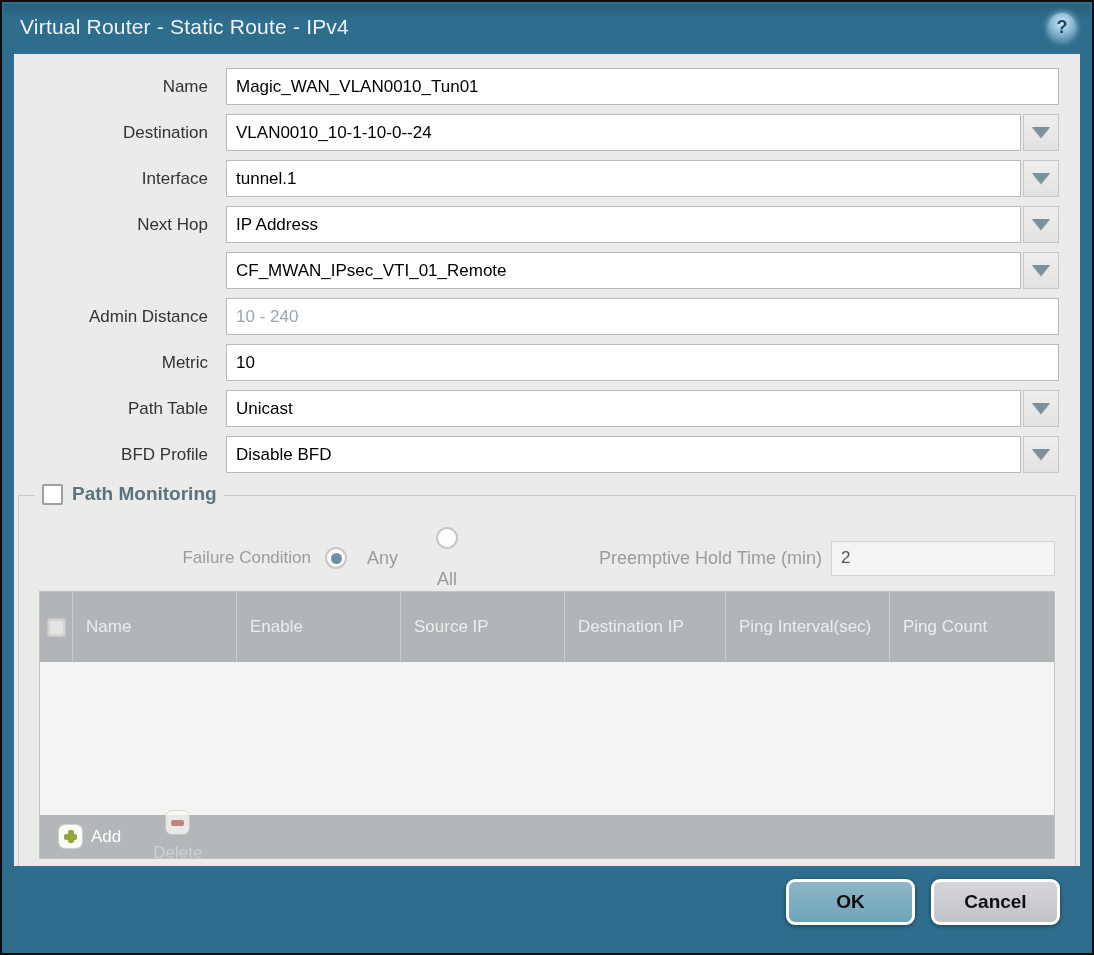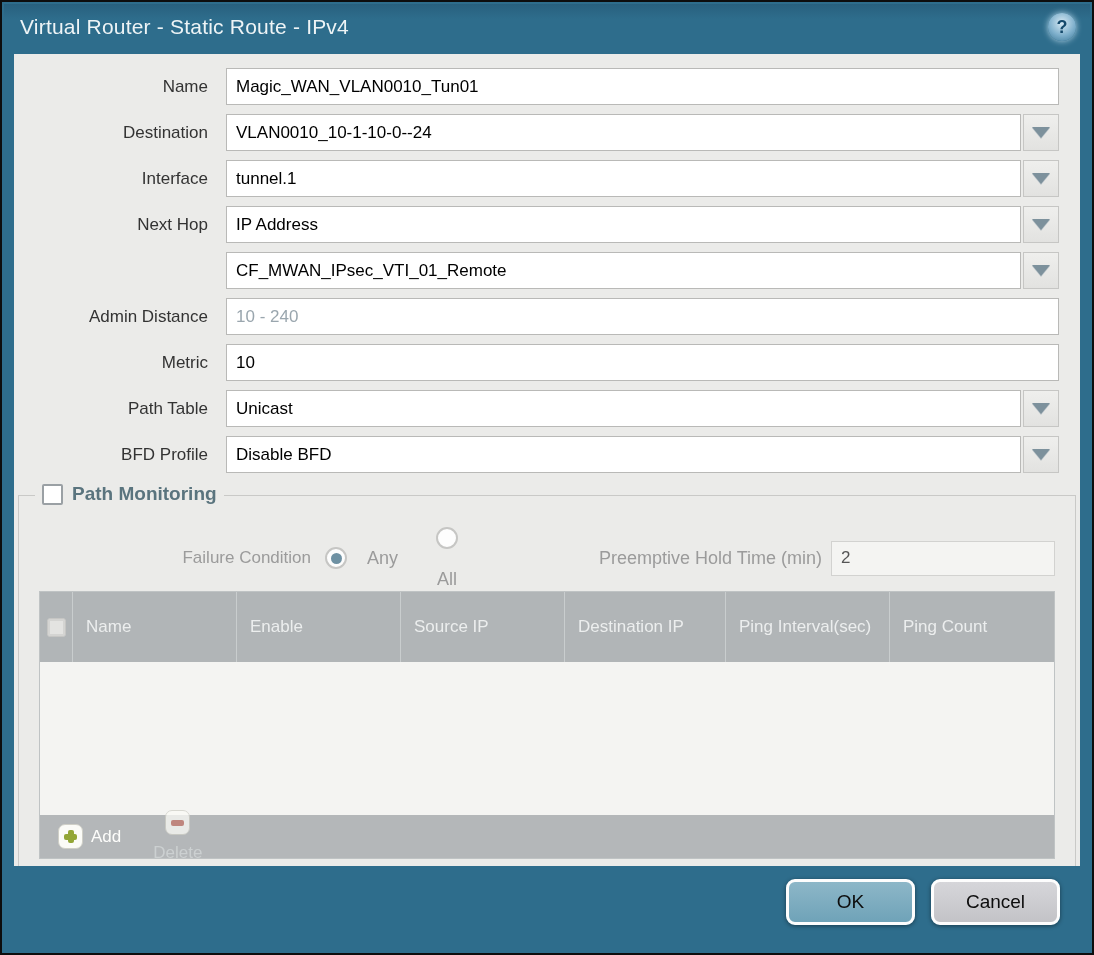--- a/index.html
+++ b/index.html
@@ -160,20 +160,21 @@
     display: flex; align-items: flex-start; justify-content: flex-end;
     gap: 16px; padding: 13px 30px 0 0;
   }
   .btn {
     width: 129px; height: 46px;
     border: 3px solid #fdfdfd; border-radius: 9px;
     font-family: "Liberation Sans", sans-serif;
     font-size: 19px; color: #0d0d0d;
     box-shadow: 0 1px 4px rgba(0,0,0,0.45);
     cursor: pointer;
+    font-weight: bold;
   }
   .btn-ok { background: linear-gradient(#8db7c8, #6fa3b8); }
   .btn-cancel { background: linear-gradient(#d6d6da, #c3c3c7); }
 </style>
 </head>
 <body>
 
 <div class="dialog">
 
   <div class="titlebar">

